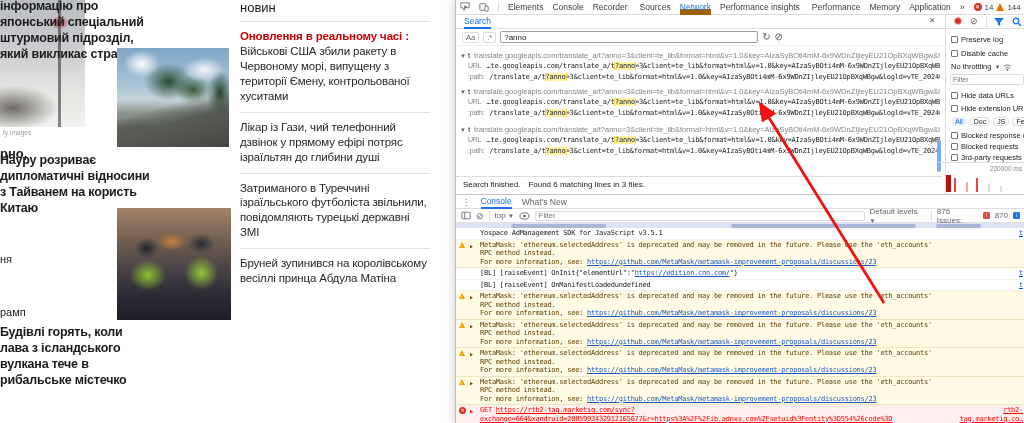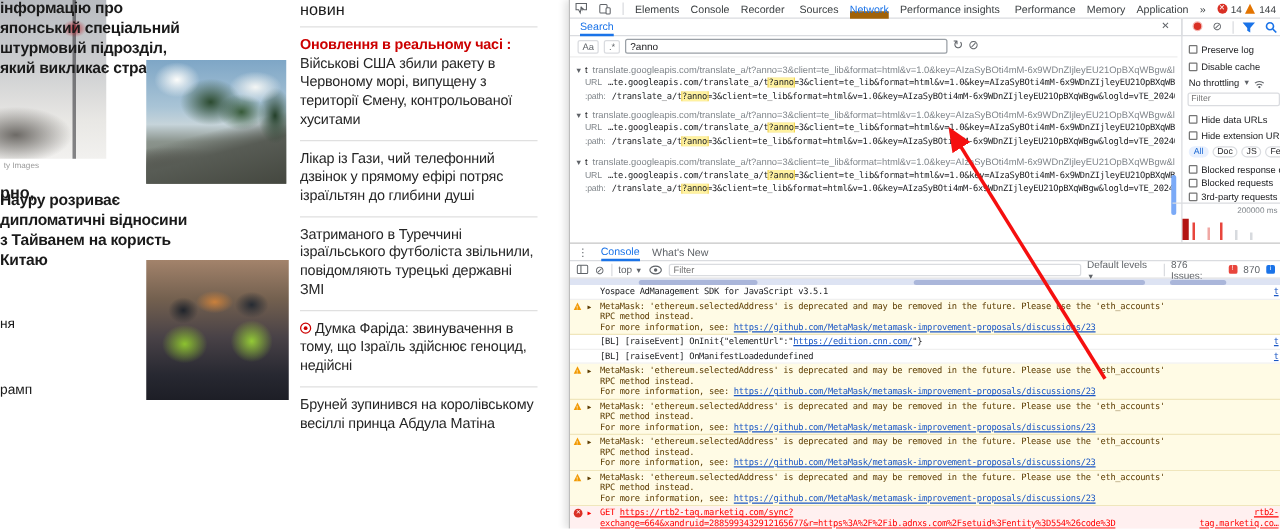--- a/index.html
+++ b/index.html
@@ -173,27 +173,27 @@
     <div id="winter-photo" class="photo"></div>
     <div class="credit">ty Images</div>
     <div id="frag-0" class="frag">рно,</div>
     <div id="frag-1" class="frag">ня</div>
     <div id="frag-2" class="frag">рамп</div>
 
     <div id="headline-1" class="headline">інформацію про японський спеціальний штурмовий підрозділ, який викликає страх</div>
     <div id="photo-palms" class="photo"></div>
     <div id="headline-2" class="headline">Науру розриває дипломатичні відносини з Тайванем на користь Китаю</div>
     <div id="photo-volcano" class="photo"></div>
+    <div id="headline-3" class="headline">Будівлі горять, коли лава з ісландського вулкана тече в рибальське містечко</div>
 
     <div id="right-col">
       <div class="sec-frag">новин</div>
       <div class="news-item"><span class="live-label">Оновлення в реальному часі :</span><span> Військові США збили ракету в Червоному морі, випущену з території Ємену, контрольованої хуситами</span></div>
       <div class="news-item">Лікар із Гази, чий телефонний дзвінок у прямому ефірі потряс ізраїльтян до глибини душі</div>
       <div class="news-item">Затриманого в Туреччині ізраїльського футболіста звільнили, повідомляють турецькі державні ЗМІ</div>
-      <div class="news-item"><span class="op-icon"></span><span>Думка Фаріда: звинувачення в тому, що Ізраїль здійснює геноцид, недійсні</span></div>
       <div class="news-item">Бруней зупинився на королівському весіллі принца Абдула Матіна</div>
 
     </div>
   </div>
 
   <div id="devtools">
 
     <div id="tabbar">
       <svg class="tb-icon gray" viewBox="0 0 12 12">
           <path d="M1 1h10v6H8.5L6 4.5 5 10 3.5 7H1z" fill="none" stroke="#5f6368"></path>
@@ -261,20 +261,21 @@
       <div class="sr-head" style="top:41px"><span class="tri">▼</span><span class="fname">t</span><span>translate.googleapis.com/translate_a/t?anno=3&amp;client=te_lib&amp;format=html&amp;v=1.0&amp;key=AIzaSyBOti4mM-6x9WDnZIjleyEU21OpBXqWBgw&amp;logld=vTE…</span></div>
       <div class="sr-row" style="top:52px"><span class="lbl">URL</span><span>…te.googleapis.com/translate_a/t</span><span class="hl">?anno</span><span>=3&amp;client=te_lib&amp;format=html&amp;v=1.0&amp;key=AIzaSyBOti4mM-6x9WDnZIjleyEU21OpBXqWBgw&amp;logld=vTE_20…</span></div>
       <div class="sr-row" style="top:63px"><span class="lbl">:path:</span><span>/translate_a/t</span><span class="hl">?anno</span><span>=3&amp;client=te_lib&amp;format=html&amp;v=1.0&amp;key=AIzaSyBOti4mM-6x9WDnZIjleyEU21OpBXqWBgw&amp;logld=vTE_20240110&amp;sl=en&amp;tl=…</span></div>
 
       <div class="sr-head" style="top:79px"><span class="tri">▼</span><span class="fname">t</span><span>translate.googleapis.com/translate_a/t?anno=3&amp;client=te_lib&amp;format=html&amp;v=1.0&amp;key=AIzaSyBOti4mM-6x9WDnZIjleyEU21OpBXqWBgw&amp;logld=vTE…</span></div>
       <div class="sr-row" style="top:90px"><span class="lbl">URL</span><span>…te.googleapis.com/translate_a/t</span><span class="hl">?anno</span><span>=3&amp;client=te_lib&amp;format=html&amp;v=1.0&amp;key=AIzaSyBOti4mM-6x9WDnZIjleyEU21OpBXqWBgw&amp;logld=vTE_20…</span></div>
       <div class="sr-row" style="top:101px"><span class="lbl">:path:</span><span>/translate_a/t</span><span class="hl">?anno</span><span>=3&amp;client=te_lib&amp;format=html&amp;v=1.0&amp;key=AIzaSyBOti4mM-6x9WDnZIjleyEU21OpBXqWBgw&amp;logld=vTE_20240110&amp;sl=en&amp;tl=…</span></div>
     </div>
     <div id="sr-scroll"></div>
 
+    <div id="search-status"><span>Search finished.</span><span class="s2">Found 6 matching lines in 3 files.</span></div>
 
     <div id="net-sidebar">
       <div class="ns-row" style="top:20px">
           <span class="cb"></span>
           <span>Preserve log</span>
         </div>
       <div class="ns-row" style="top:34px">
           <span class="cb"></span>
           <span>Disable cache</span>
         </div>

